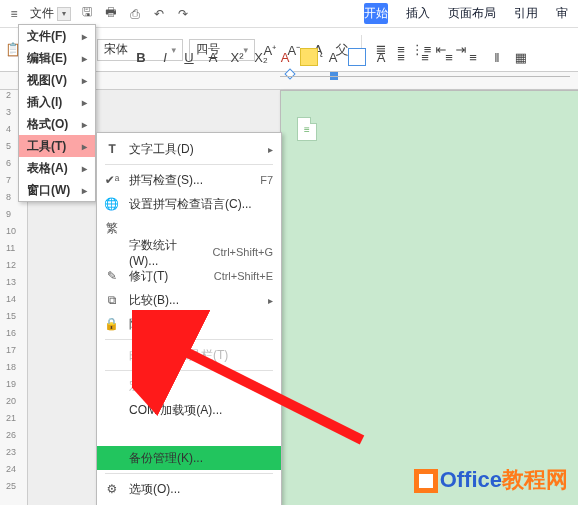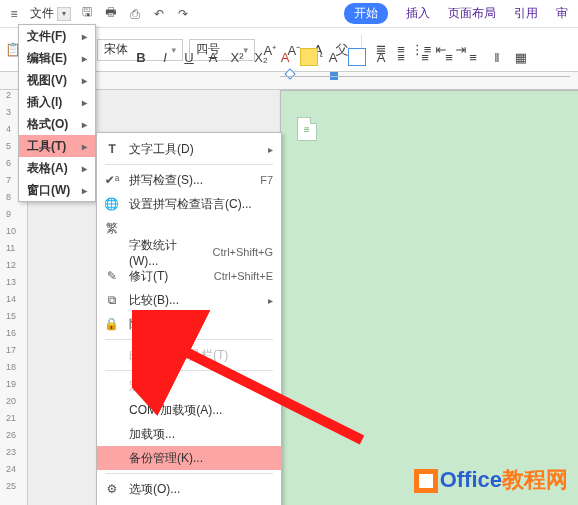--- a/index.html
+++ b/index.html
@@ -4,22 +4,22 @@
 <style>
 * { box-sizing: border-box; margin: 0; padding: 0; font-family: "Microsoft YaHei", "SimSun", Arial, sans-serif; }
 body { width: 578px; height: 505px; background: #fff; overflow: hidden; position: relative; font-size: 12px; color: #333; }
 
 
 .topbar { height: 28px; display: flex; align-items: center; padding: 0 6px; border-bottom: 1px solid #ddd; gap: 8px; }
 .topbar .ic { width: 16px; height: 16px; display: flex; align-items: center; justify-content: center; color: #555; }
 .topbar .file-lbl { display: flex; align-items: center; gap: 3px; }
 .topbar .drop { width: 14px; height: 14px; background: #eee; border: 1px solid #ccc; display:flex; align-items:center; justify-content:center; font-size:8px; color:#666; }
 .tabstrip { display: flex; align-items: center; gap: 18px; margin-left: auto; padding-right:4px; }
-.tab { font-size: 12px; color: #4c1d95; }
-.tab.active { background: #3d7dff; color: #fff; border-radius: 10px; padding: 2px 10px; }
+.tab { font-size: 12px; color: #0f172a; }
+.tab.active { background: #3d7dff; color: #fff; border-radius: 2px; padding: 2px 0; }
 
 
 .ribbon { height: 44px; border-bottom: 1px solid #ccc; display: flex; align-items: center; padding: 0 4px; gap: 6px; position: relative; }
 .fontsel, .sizesel { border: 1px solid #ccc; height: 22px; display: flex; align-items: center; padding: 0 6px; font-size: 12px; background:#fff; }
 .fontsel { width: 86px; justify-content: space-between; }
 .sizesel { width: 66px; justify-content: space-between; }
 .rb-ic { width: 18px; height: 18px; display:flex; align-items:center; justify-content:center; font-size:13px; color:#444; }
 .rb-group { display:flex; gap:2px; align-items:center; }
 .rb-hl { display:inline-block; width:18px; height:18px; background:#ffe066; border:1px solid #e0c030; }
 .rb-fill { display:inline-block; width:18px; height:18px; background:#fff; border:1px solid #4a90e2; }
@@ -45,21 +45,21 @@
 .menu1 .mi.hover { background:#fca5a5; }
 .menu1 .arrow { font-size:10px; color:#666; }
 
 
 .menu2 { position:absolute; top:132px; left:96px; width:186px; background:#fff; border:1px solid #bbb; box-shadow:2px 2px 4px rgba(0,0,0,.2); padding:4px 0; }
 .menu2 .mi { height:24px; display:flex; align-items:center; padding:0 8px 0 6px; font-size:12px; gap:8px; }
 .menu2 .mi .mic { width:18px; height:18px; display:flex; align-items:center; justify-content:center; color:#555; flex-shrink:0; }
 .menu2 .mi .lbl { flex:1; }
 .menu2 .mi .short { font-size:11px; color:#666; }
 .menu2 .mi .arr { font-size:10px; color:#666; }
-.menu2 .mi.hover { background:#fca5a5; }
+.menu2 .mi.hover { background:#22c55e; }
 .menu2 .mi.disabled { color:#bbb; }
 .menu2 .sep { height:1px; background:#e0e0e0; margin:3px 8px; }
 
 
 .arrow-wrap { position:absolute; top:310px; left:132px; pointer-events:none; }
 
 
 .logo { position:absolute; right:10px; bottom:10px; text-align:right;margin-top:8px; }
 .logo .l1 { font-size:22px; font-weight:bold; }
 .logo .l1 .o-sq { display:inline-block; width:24px; height:24px; background:#ff7a1a; position:relative; vertical-align:middle; margin-right:2px; }
@@ -260,21 +260,20 @@
     <div class="mi disabled">
       <span class="mic"></span>
       <span class="lbl">宏(M)</span>
     </div>
     <div class="mi">
       <span class="mic"></span>
       <span class="lbl">COM 加载项(A)...</span>
     </div>
     <div class="mi">
       <span class="mic"></span>
-      <span class="lbl">加载项...</span>
     </div>
     <div class="mi hover">
       <span class="mic"></span>
       <span class="lbl">备份管理(K)...</span>
     </div>
     <div class="sep"></div>
     <div class="mi">
       <span class="mic">⚙</span>
       <span class="lbl">选项(O)...</span>
     </div>

